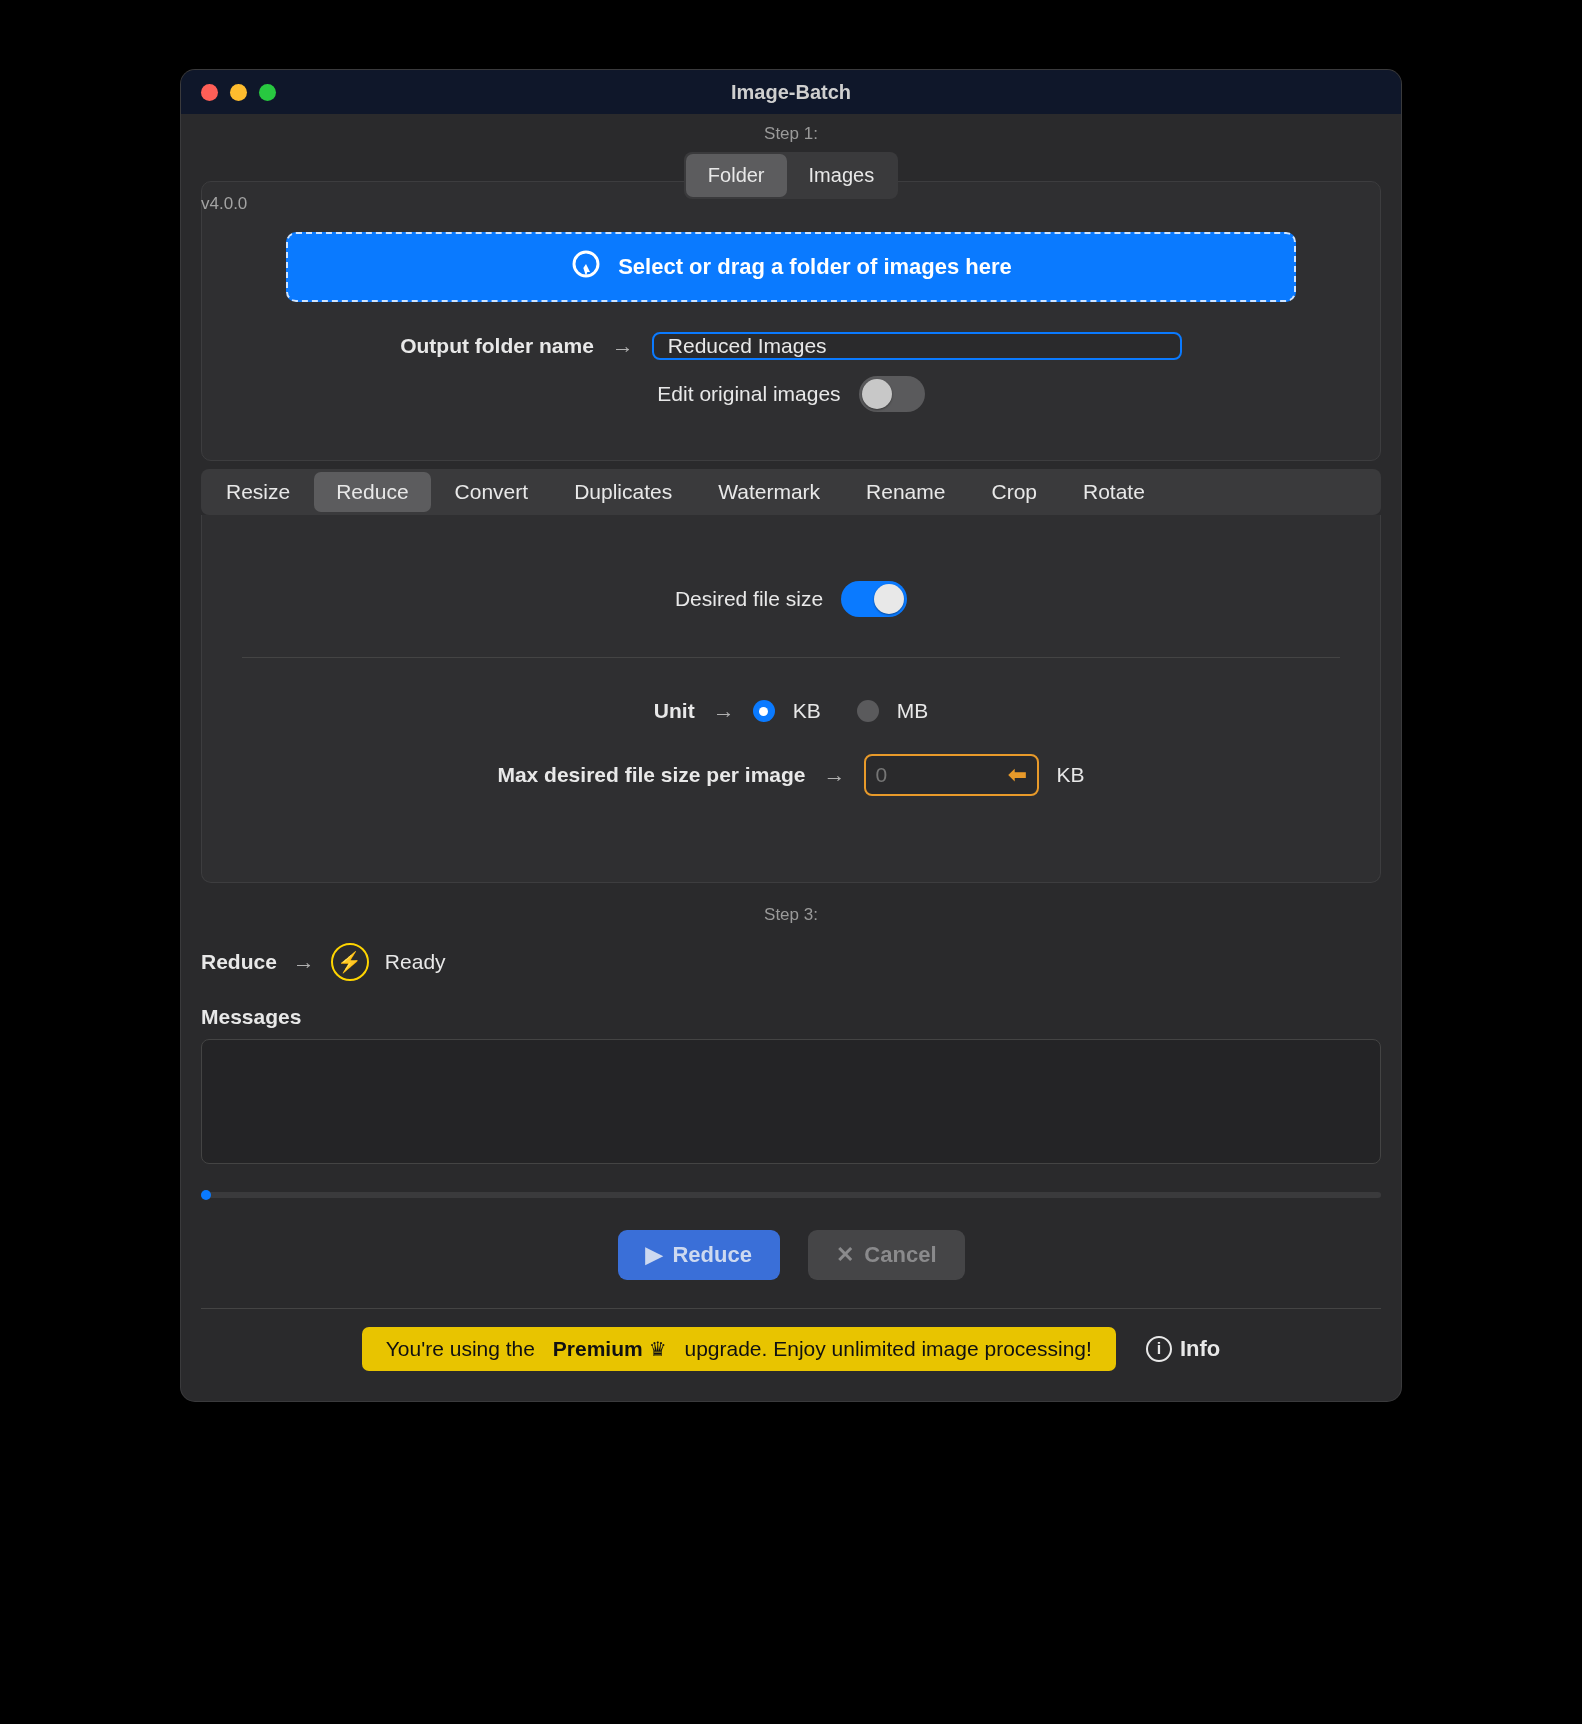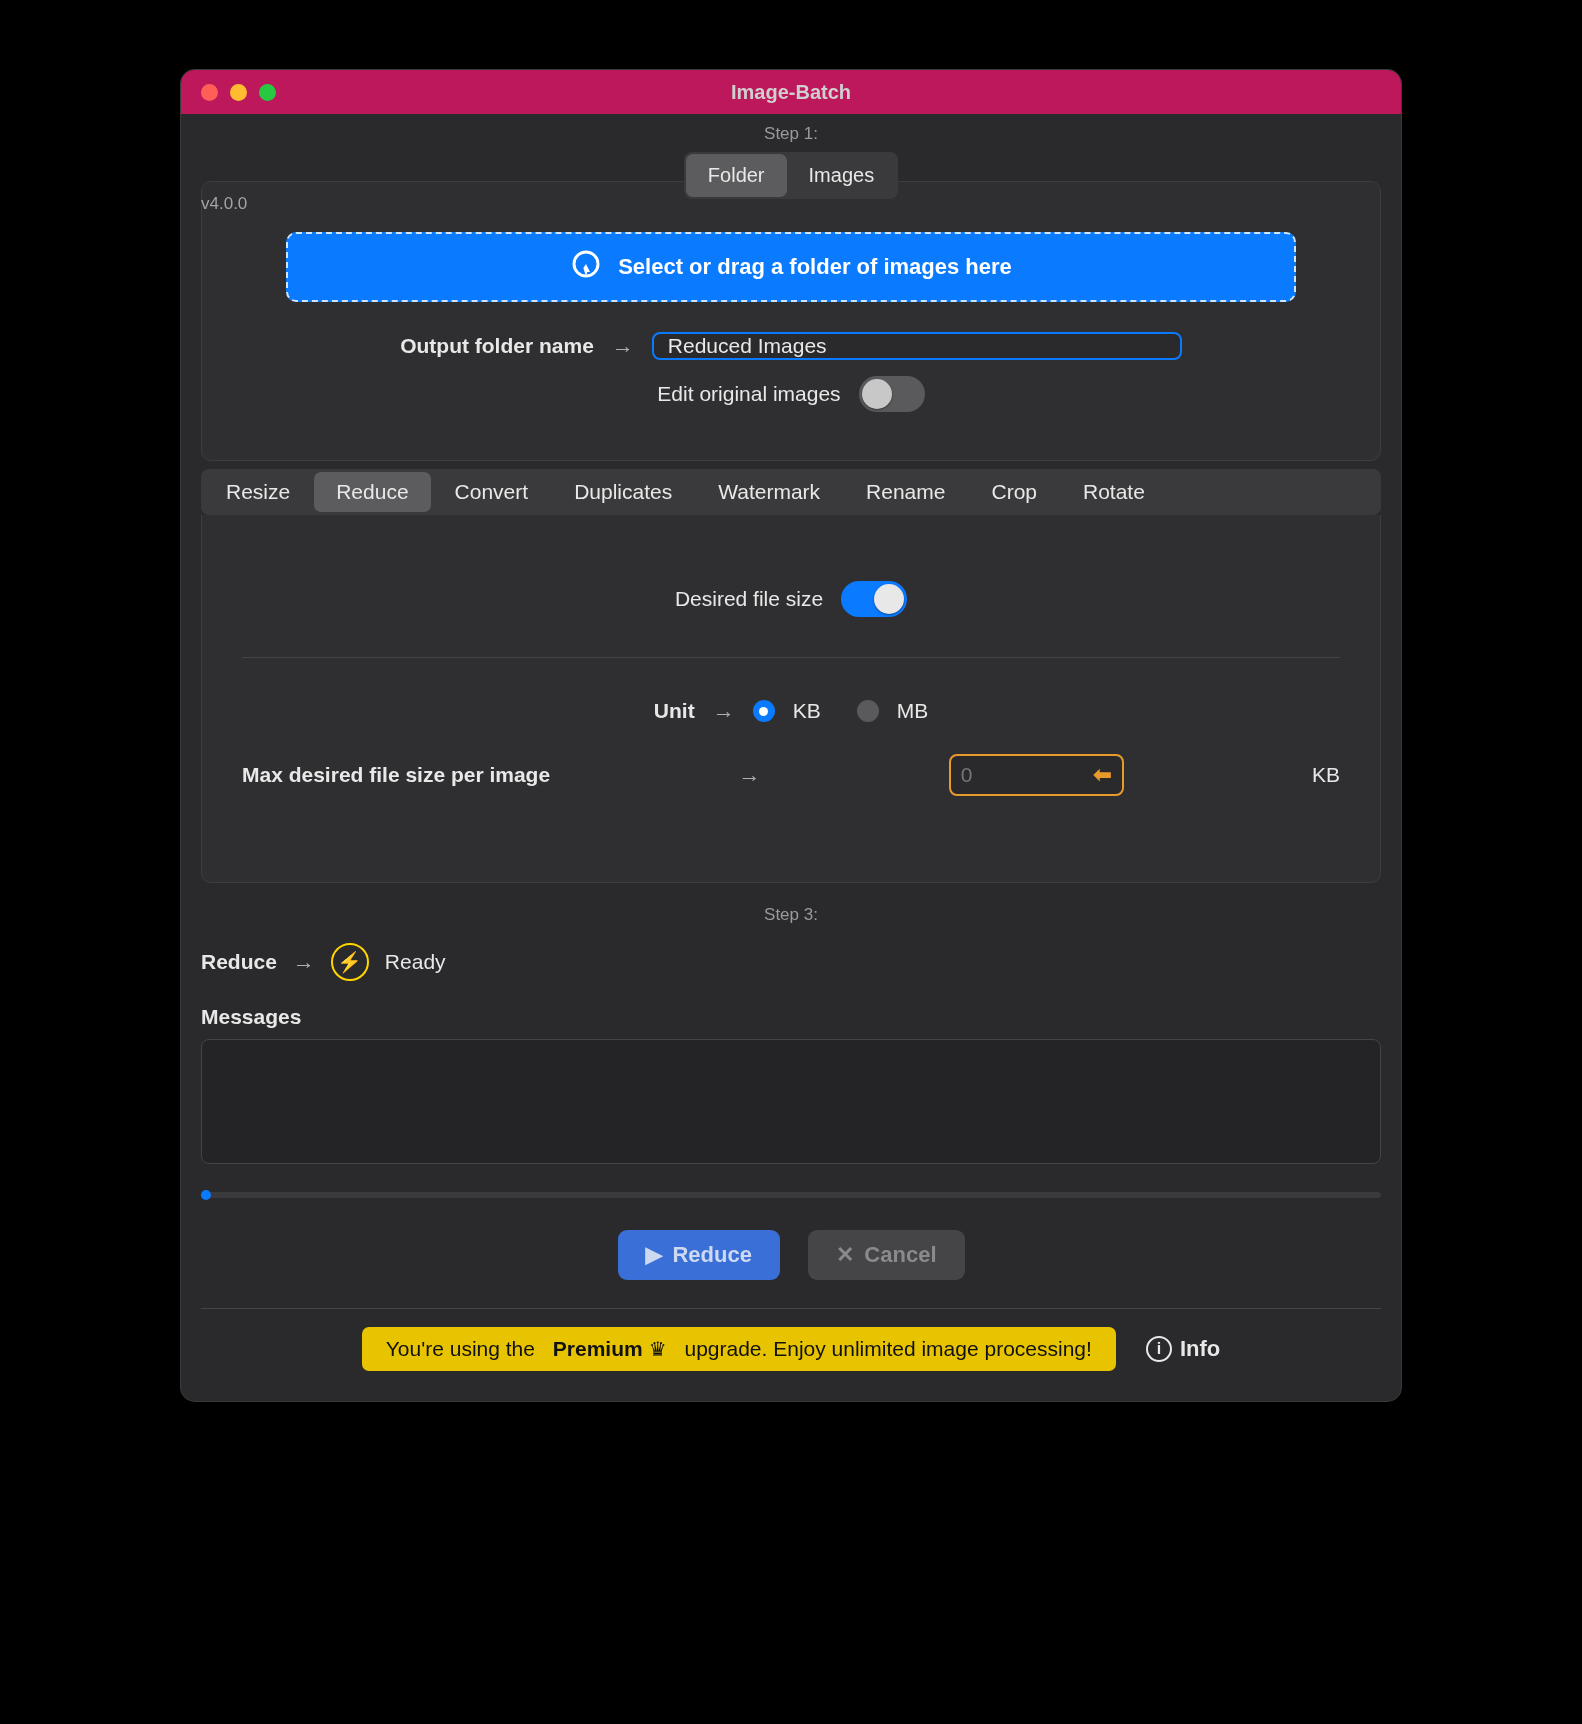--- a/index.html
+++ b/index.html
@@ -16,21 +16,21 @@
     background: #2a2a2c;
     border-radius: 14px;
     overflow: hidden;
     box-shadow: 0 0 0 1px #3a3a3c;
   }
   .titlebar {
     height: 44px;
     display: flex;
     align-items: center;
     position: relative;
-    background: #be185d;
+    background: #0f172a;
   }
   .traffic-lights {
     display: flex;
     gap: 12px;
     padding-left: 20px;
   }
   .tl { width: 17px; height: 17px; border-radius: 50%; }
   .tl.red { background: #ff5f57; }
   .tl.yellow { background: #febc2e; }
   .tl.green { background: #28c840; }
@@ -328,21 +328,21 @@
 
         <div class="row">
           <span class="label-bold">Unit</span>
           <span class="arrow">→</span>
           <span class="radio checked"></span>
           <span class="radio-label">KB</span>
           <span class="radio"></span>
           <span class="radio-label" style="margin-right:0;">MB</span>
         </div>
 
-        <div class="row" style="margin-top:30px;justify-content:space-between;">
+        <div class="row" style="margin-top:30px;">
           <span class="label-bold">Max desired file size per image</span>
           <span class="arrow">→</span>
           <div class="num-input-wrap">
             <input placeholder="0" style="">
             <span class="left-arrow-icon">⬅</span>
           </div>
           <span class="unit-suffix">KB</span>
         </div>
       </div>
     </div>

